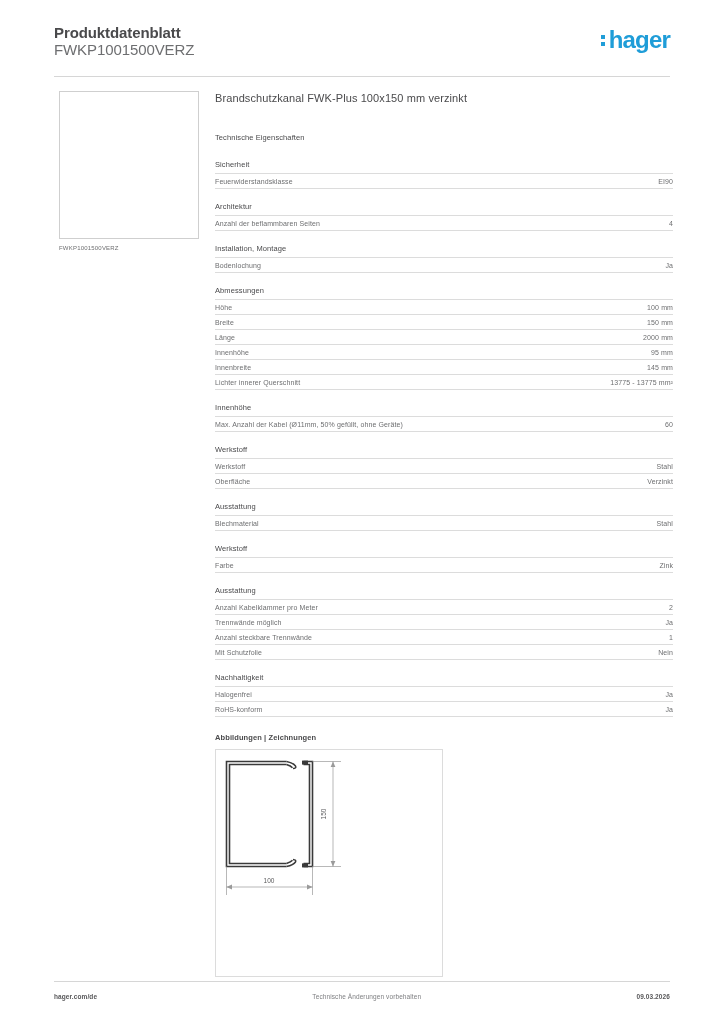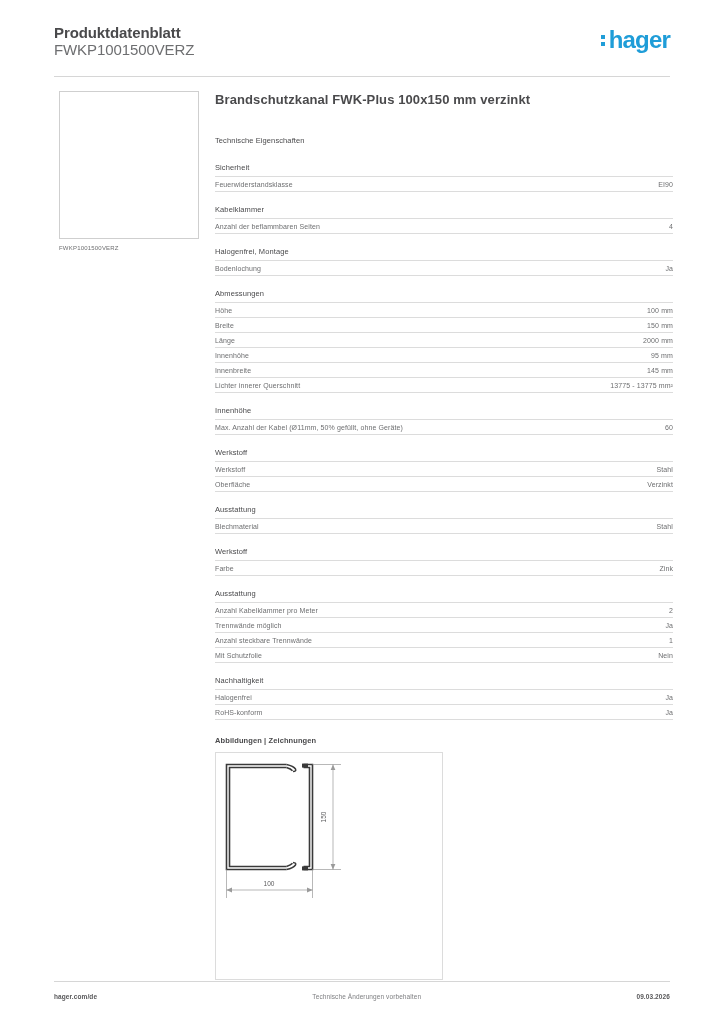--- a/index.html
+++ b/index.html
@@ -46,21 +46,21 @@
     border: 1px solid #cfcfcf; background: #fff;
   }
   .prod-img-caption {
     position: absolute; left: 59px; top: 245px; width: 150px;
     font-size: 6px; color: #6d6e70; letter-spacing: 0.2px;
   }
 
   
   .content { position: absolute; left: 215px; top: 92px; width: 458px; }
   .prod-name {
-    font-size: 13px; font-weight: bold; color: #4a4a4c;
+    font-size: 11px; font-weight: normal; color: #4a4a4c;
     letter-spacing: 0.1px; margin-bottom: 29px;
   }
   .sub-title {
     font-size: 7.5px; font-weight: normal; color: #4a4a4c;
     letter-spacing: 0.1px; margin-bottom: 18px;
   }
   .group { margin-bottom: 13px; }
   .group-title {
     font-size: 7.5px; font-weight: normal; color: #4a4a4c;
     letter-spacing: 0.1px; padding-bottom: 4px;
@@ -128,28 +128,28 @@
 
     <div id="groups">
         <div class="group">
           <div class="group-title">Sicherheit</div>
           <div class="spec-row">
             <span class="spec-label">Feuerwiderstandsklasse</span>
             <span class="spec-value">EI90</span>
           </div>
         </div>
         <div class="group">
-          <div class="group-title">Kabelklammer</div>
+          <div class="group-title">Architektur</div>
           <div class="spec-row">
             <span class="spec-label">Anzahl der beflammbaren Seiten</span>
             <span class="spec-value">4</span>
           </div>
         </div>
         <div class="group">
-          <div class="group-title">Halogenfrei, Montage</div>
+          <div class="group-title">Installation, Montage</div>
           <div class="spec-row">
             <span class="spec-label">Bodenlochung</span>
             <span class="spec-value">Ja</span>
           </div>
         </div>
         <div class="group">
           <div class="group-title">Abmessungen</div>
           <div class="spec-row">
             <span class="spec-label">Höhe</span>
             <span class="spec-value">100 mm</span>

